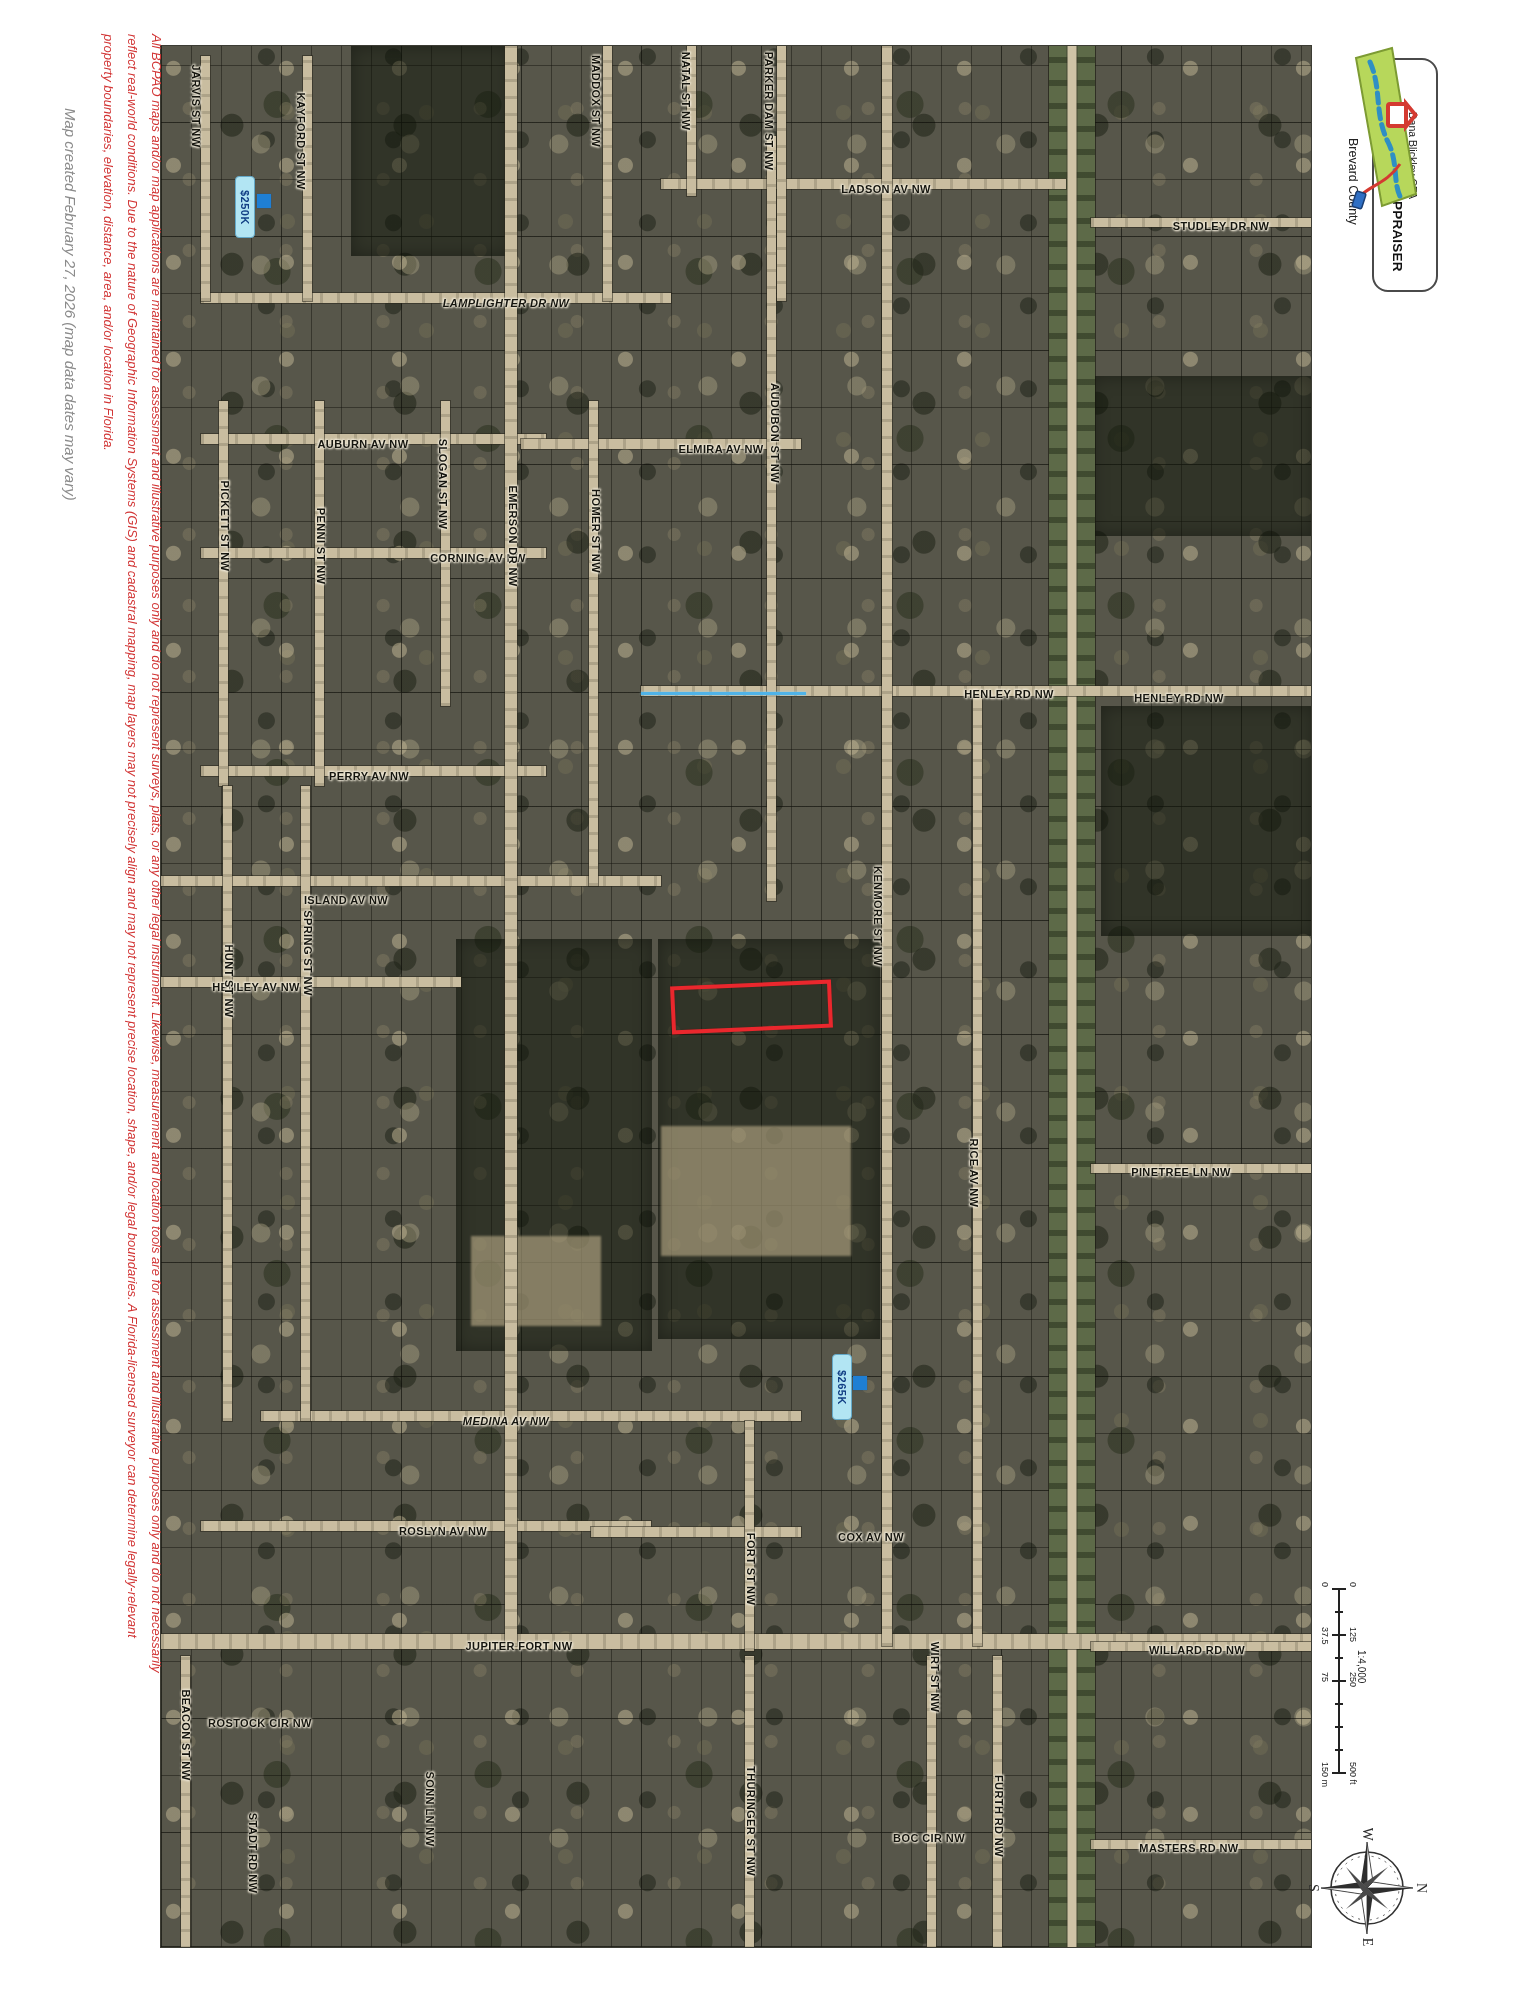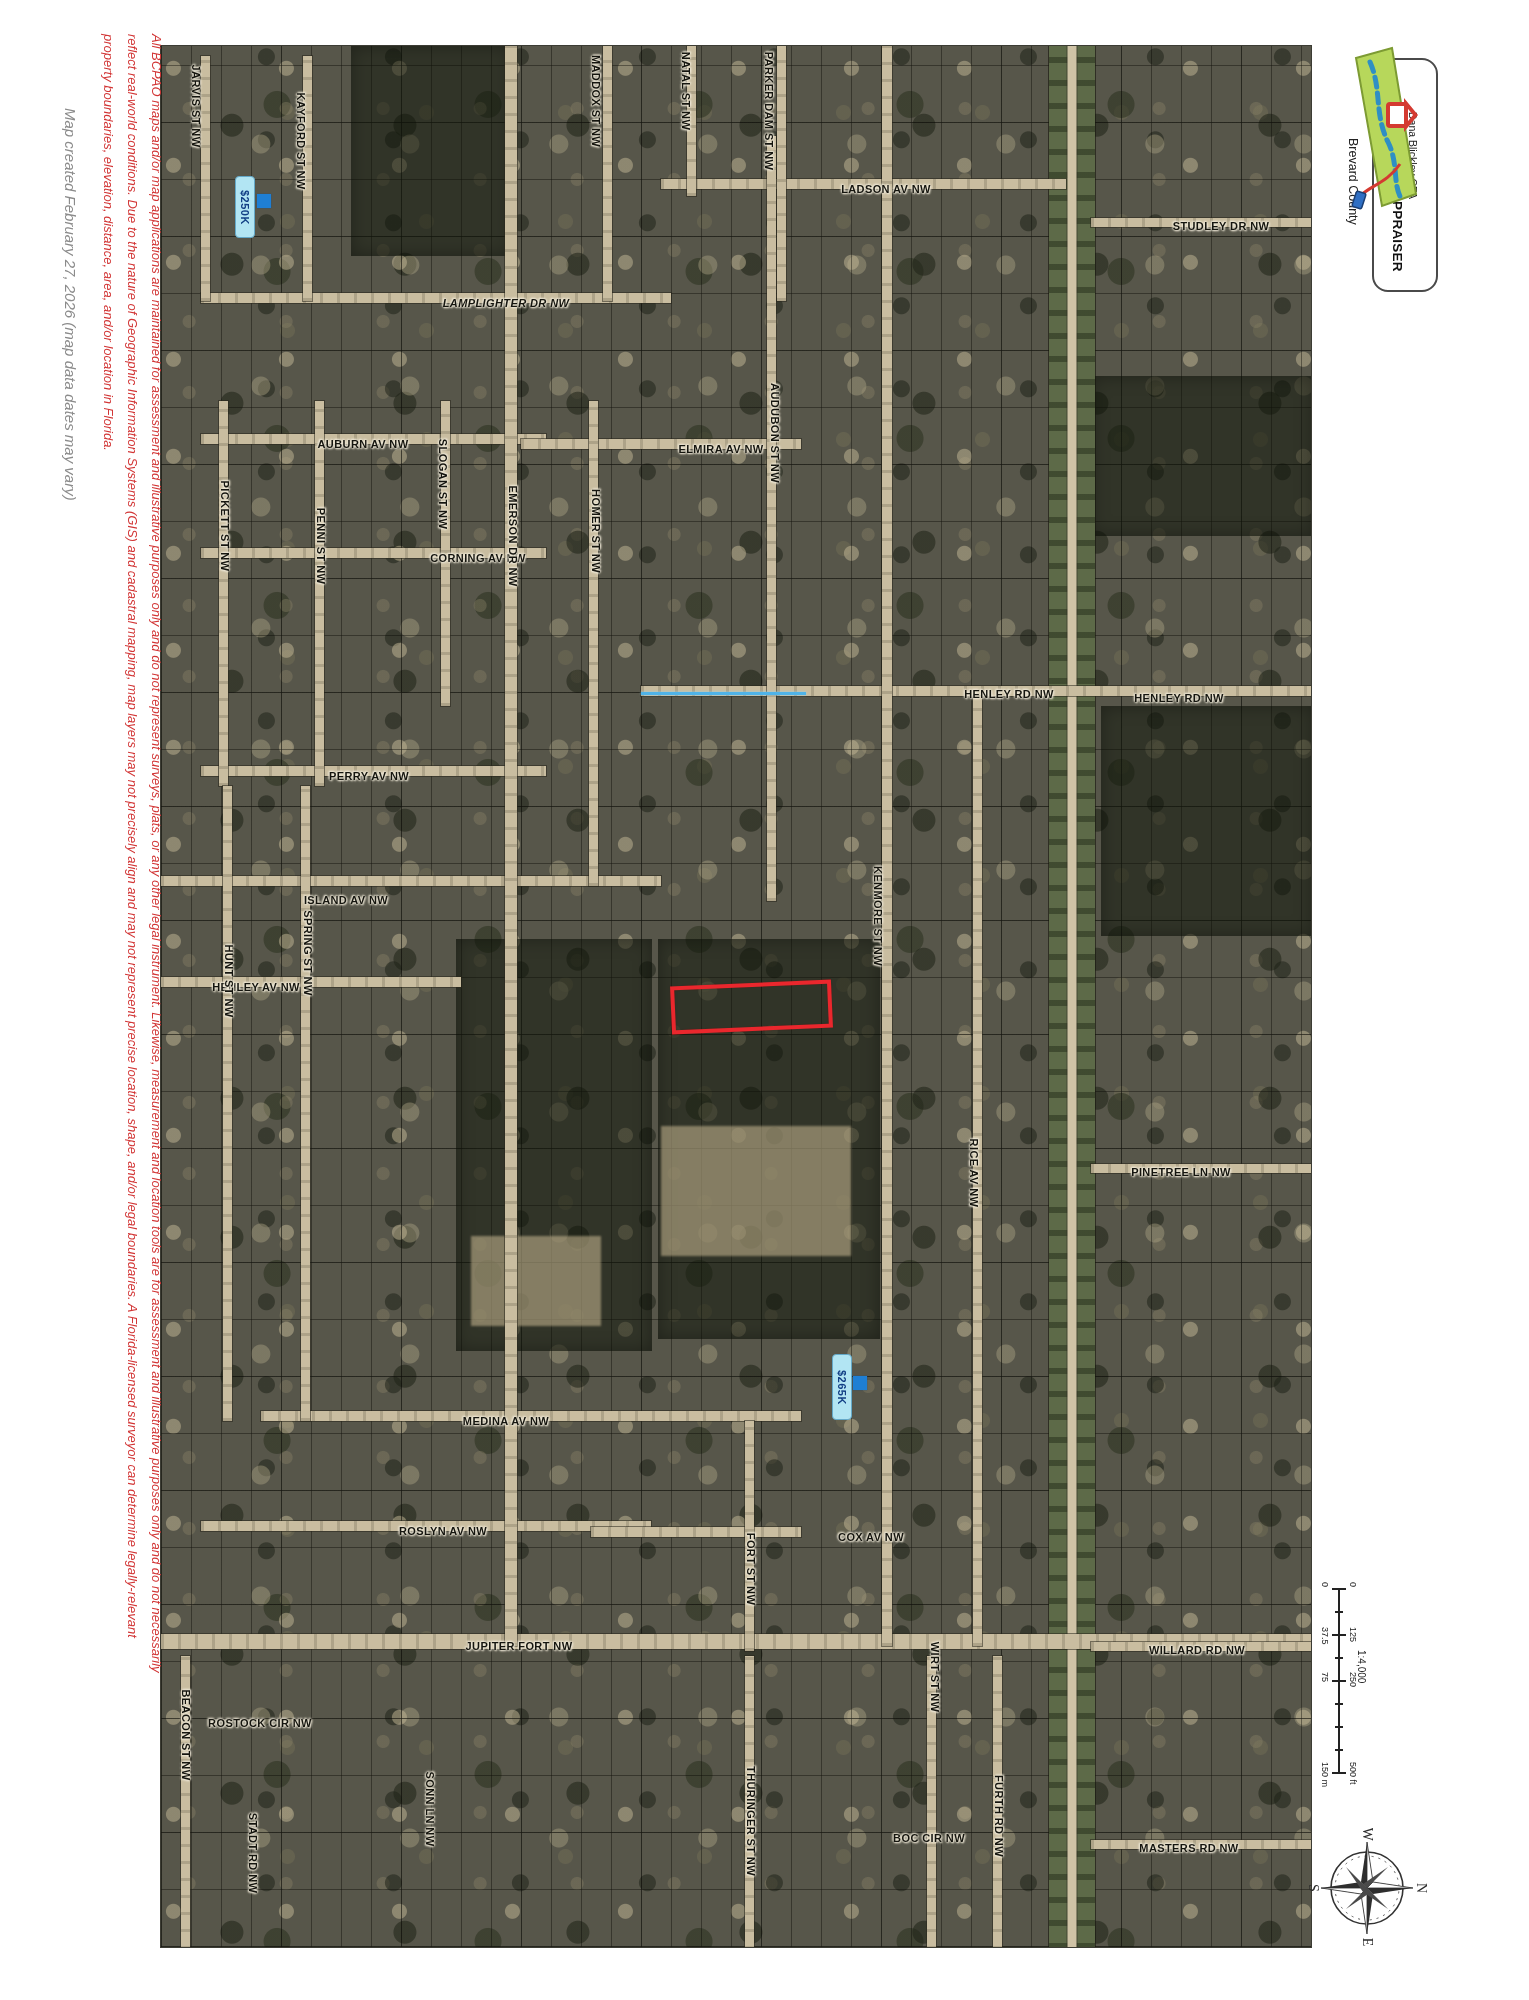--- a/index.html
+++ b/index.html
@@ -148,21 +148,21 @@
         <div class="slabel" style="left: 345px; top: 257px; font-style: italic;">LAMPLIGHTER DR NW</div>
         <div class="slabel" style="left: 202px; top: 398px;">AUBURN AV NW</div>
         <div class="slabel" style="left: 560px; top: 403px;">ELMIRA AV NW</div>
         <div class="slabel" style="left: 313px; top: 512px; padding-left: 8px;">CORNING AV NW</div>
         <div class="slabel" style="left: 848px; top: 648px;">HENLEY RD NW</div>
         <div class="slabel" style="left: 1018px; top: 652px;">HENLEY RD NW</div>
         <div class="slabel" style="left: 208px; top: 730px;">PERRY AV NW</div>
         <div class="slabel" style="left: 185px; top: 854px;">ISLAND AV NW</div>
         <div class="slabel" style="left: 95px; top: 941px;">HENLEY AV NW</div>
         <div class="slabel" style="left: 1020px; top: 1126px;">PINETREE LN NW</div>
-        <div class="slabel" style="left: 345px; top: 1375px;">MEDINA AV NW</div>
+        <div class="slabel" style="left: 345px; top: 1375px; font-style: italic;">MEDINA AV NW</div>
         <div class="slabel" style="left: 282px; top: 1485px;">ROSLYN AV NW</div>
         <div class="slabel" style="left: 710px; top: 1491px;">COX AV NW</div>
         <div class="slabel" style="left: 358px; top: 1600px;">JUPITER FORT NW</div>
         <div class="slabel" style="left: 1036px; top: 1604px;">WILLARD RD NW</div>
         <div class="slabel" style="left: 99px; top: 1677px;">ROSTOCK CIR NW</div>
         <div class="slabel" style="left: 768px; top: 1792px;">BOC CIR NW</div>
         <div class="slabel" style="left: 1028px; top: 1802px;">MASTERS RD NW</div>
         <div class="slabel vert" style="left: 35px; top: 60px;">JARVIS ST NW</div>
         <div class="slabel vert" style="left: 140px; top: 95px;">KAYFORD ST NW</div>
         <div class="slabel vert" style="left: 435px; top: 55px;">MADDOX ST NW</div>

